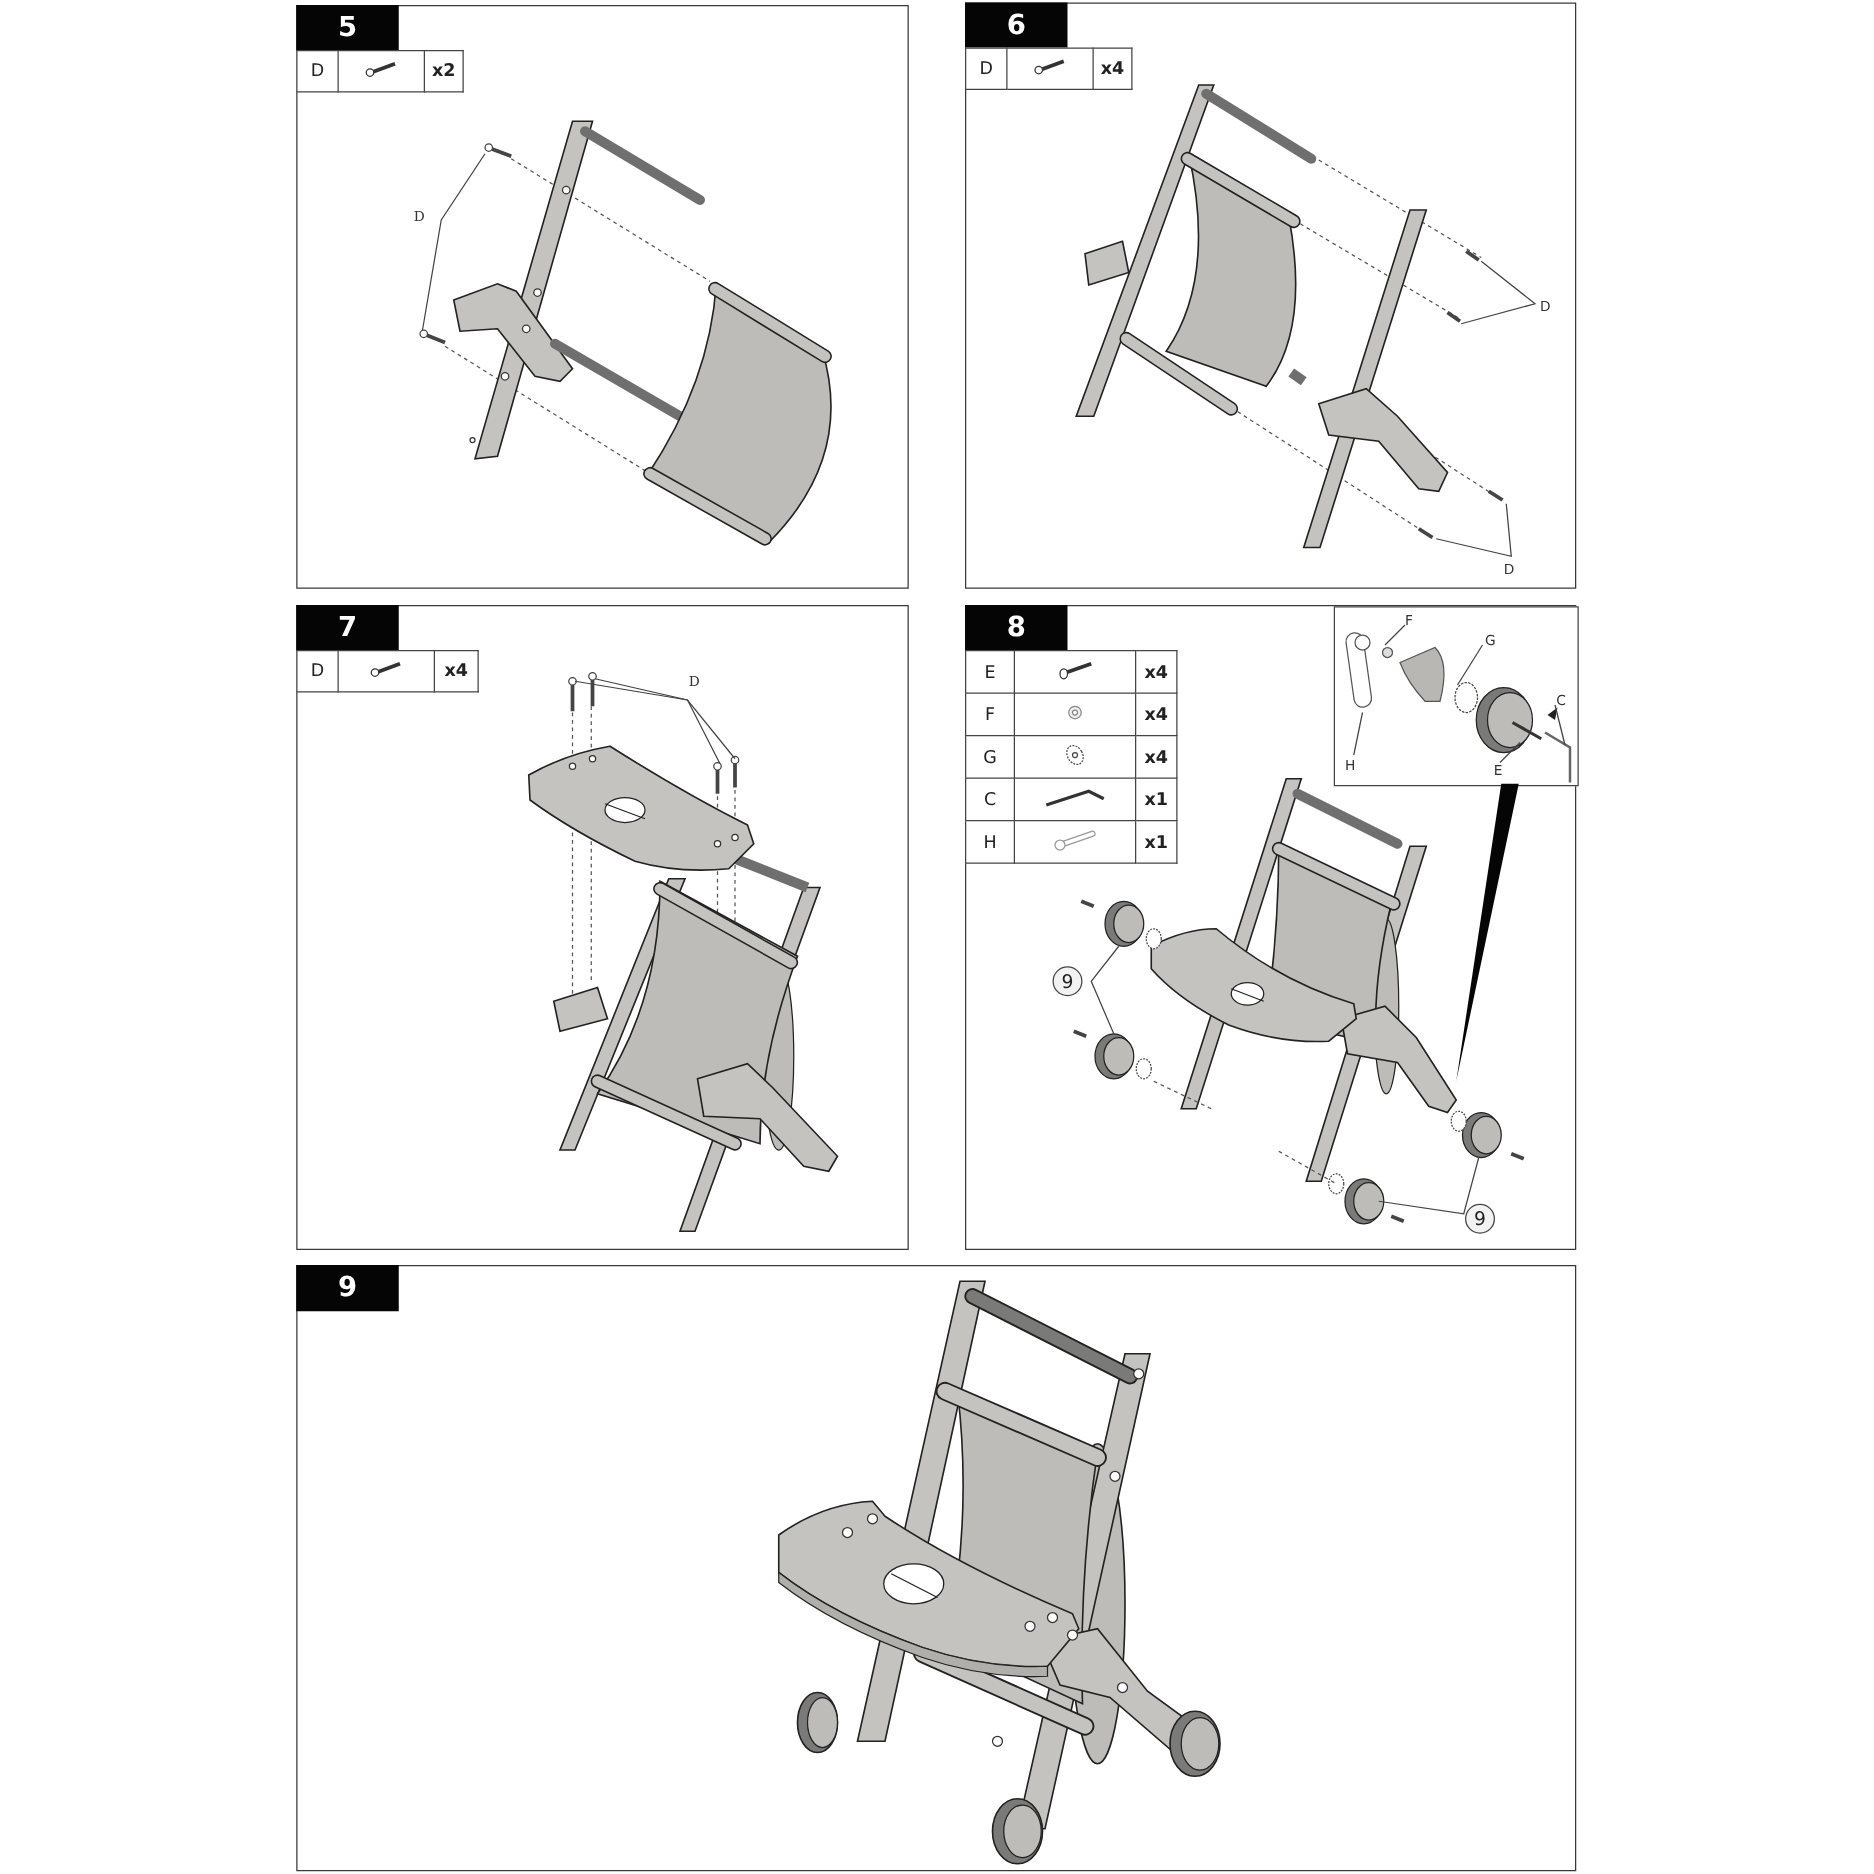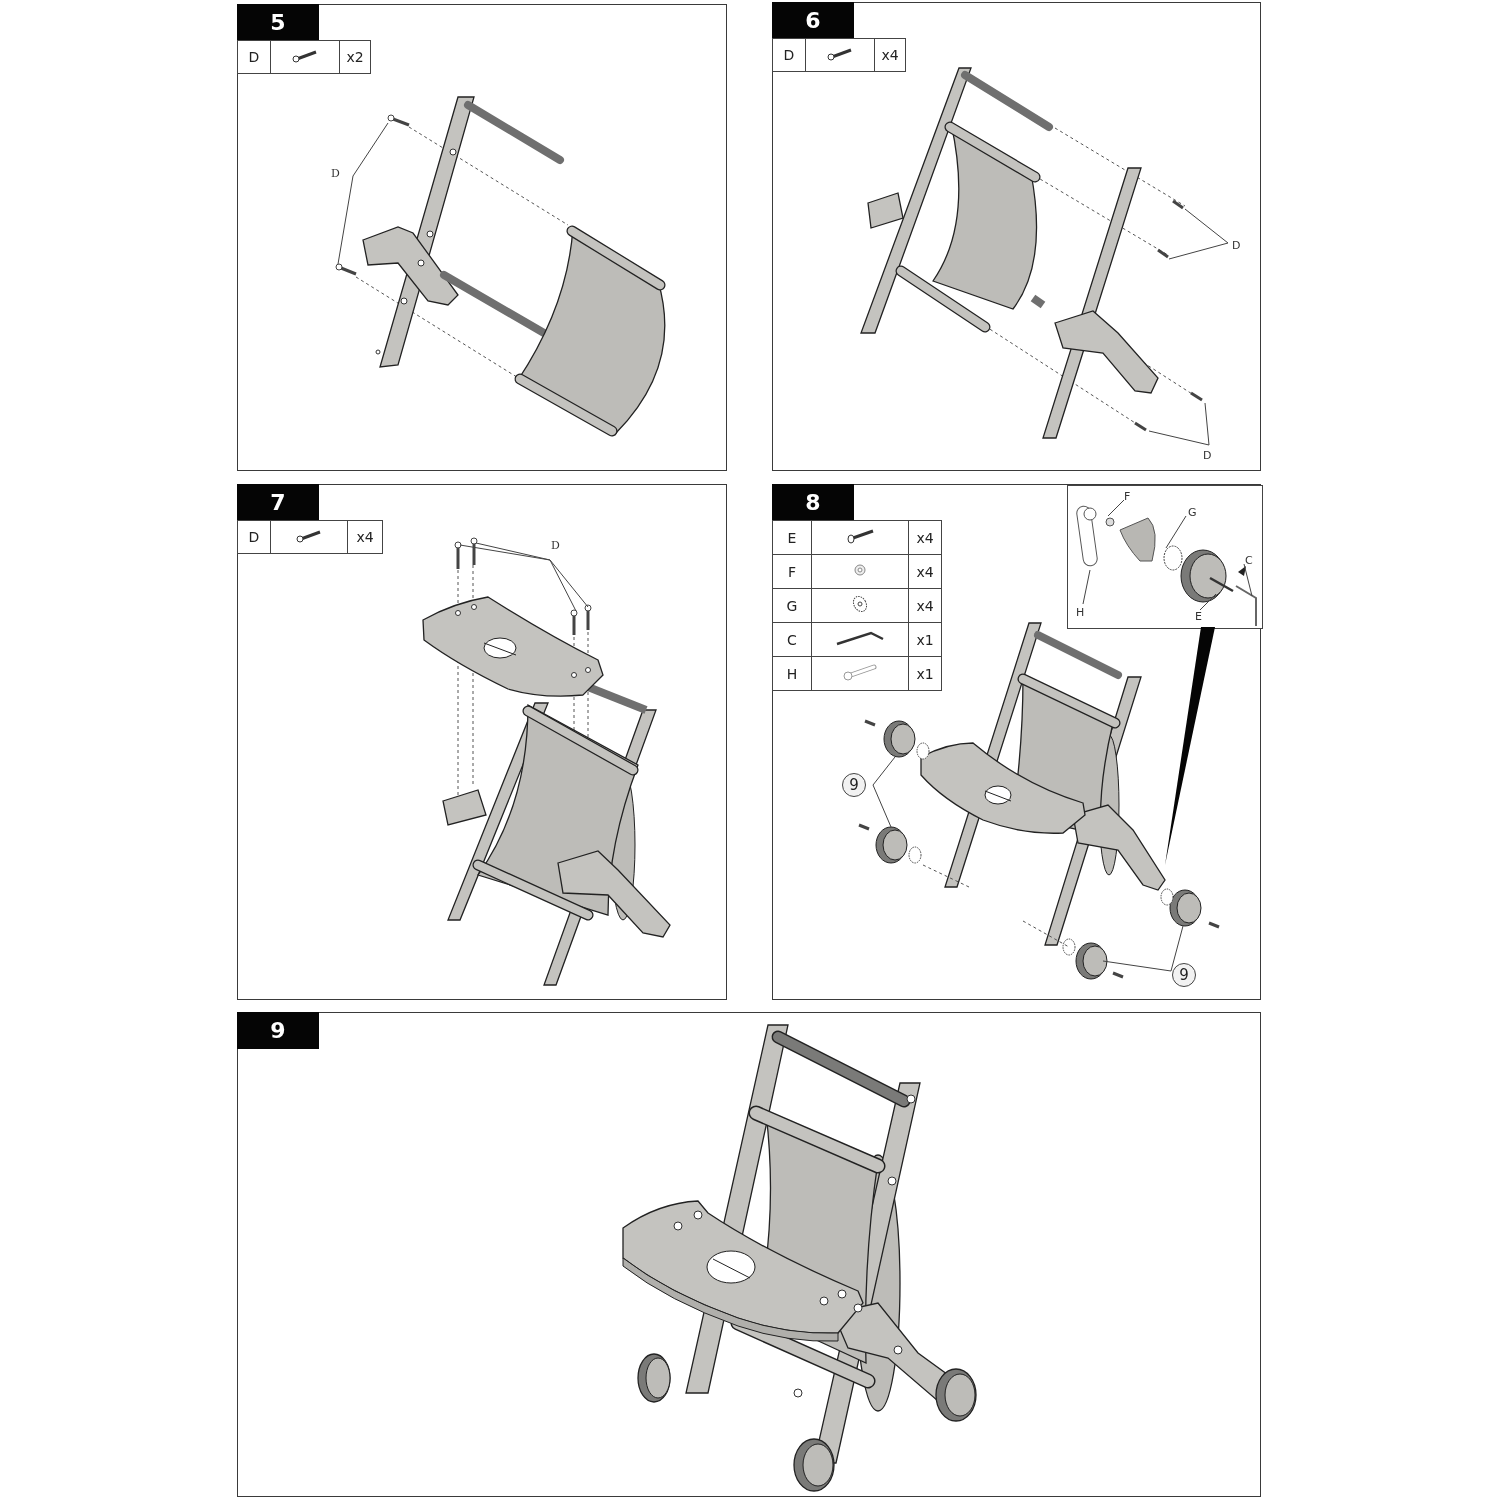--- a/index.html
+++ b/index.html
@@ -7,21 +7,21 @@
            font-family: "Liberation Sans", "DejaVu Sans", sans-serif; }
     .panel { position: absolute; border: 1.5px solid #3a3a3a; background: #fff; box-sizing: border-box; }
     .step-badge { position: absolute; left: -1px; top: -1px; width: 82px; height: 37px; background: #050505;
                   color: #fff; font-weight: bold; font-size: 22px; display: flex; align-items: center; justify-content: center;
                   font-family: "DejaVu Sans", sans-serif; }
     .parts { position: absolute; left: -1px; top: 35px; border-collapse: collapse; background: #fff; }
     .parts td { border: 1px solid #444; height: 32px; font-size: 14px; color: #222; text-align: center; padding: 0;
                 font-family: "DejaVu Sans", sans-serif; }
     .parts td.letter { width: 32px; }
     .parts td.icon { width: 68px; }
-    .parts td.qty { width: 30px; }
+    .parts td.qty { width: 30px; font-weight: bold; }
     .parts.wide td.icon { width: 96px; }
     .parts.wide td.qty { width: 30px; }
     .parts.tall td { height: 33px; }
     svg.art { position: absolute; left: 0; top: 0; }
     .lbl { font-family: "DejaVu Serif", serif; font-size: 11px; fill: #333; }
     .lbls { font-family: "DejaVu Sans", sans-serif; font-size: 11px; fill: #333; }
     .callout { position: absolute; width: 22px; height: 22px; border: 1px solid #444; border-radius: 50%;
                background: #f2f2f2; font-size: 15px; color: #222; display: flex; align-items: center; justify-content: center;
                font-family: "DejaVu Sans", sans-serif; }
     .inset { position: absolute; border: 1.2px solid #444; background: #fff; }

